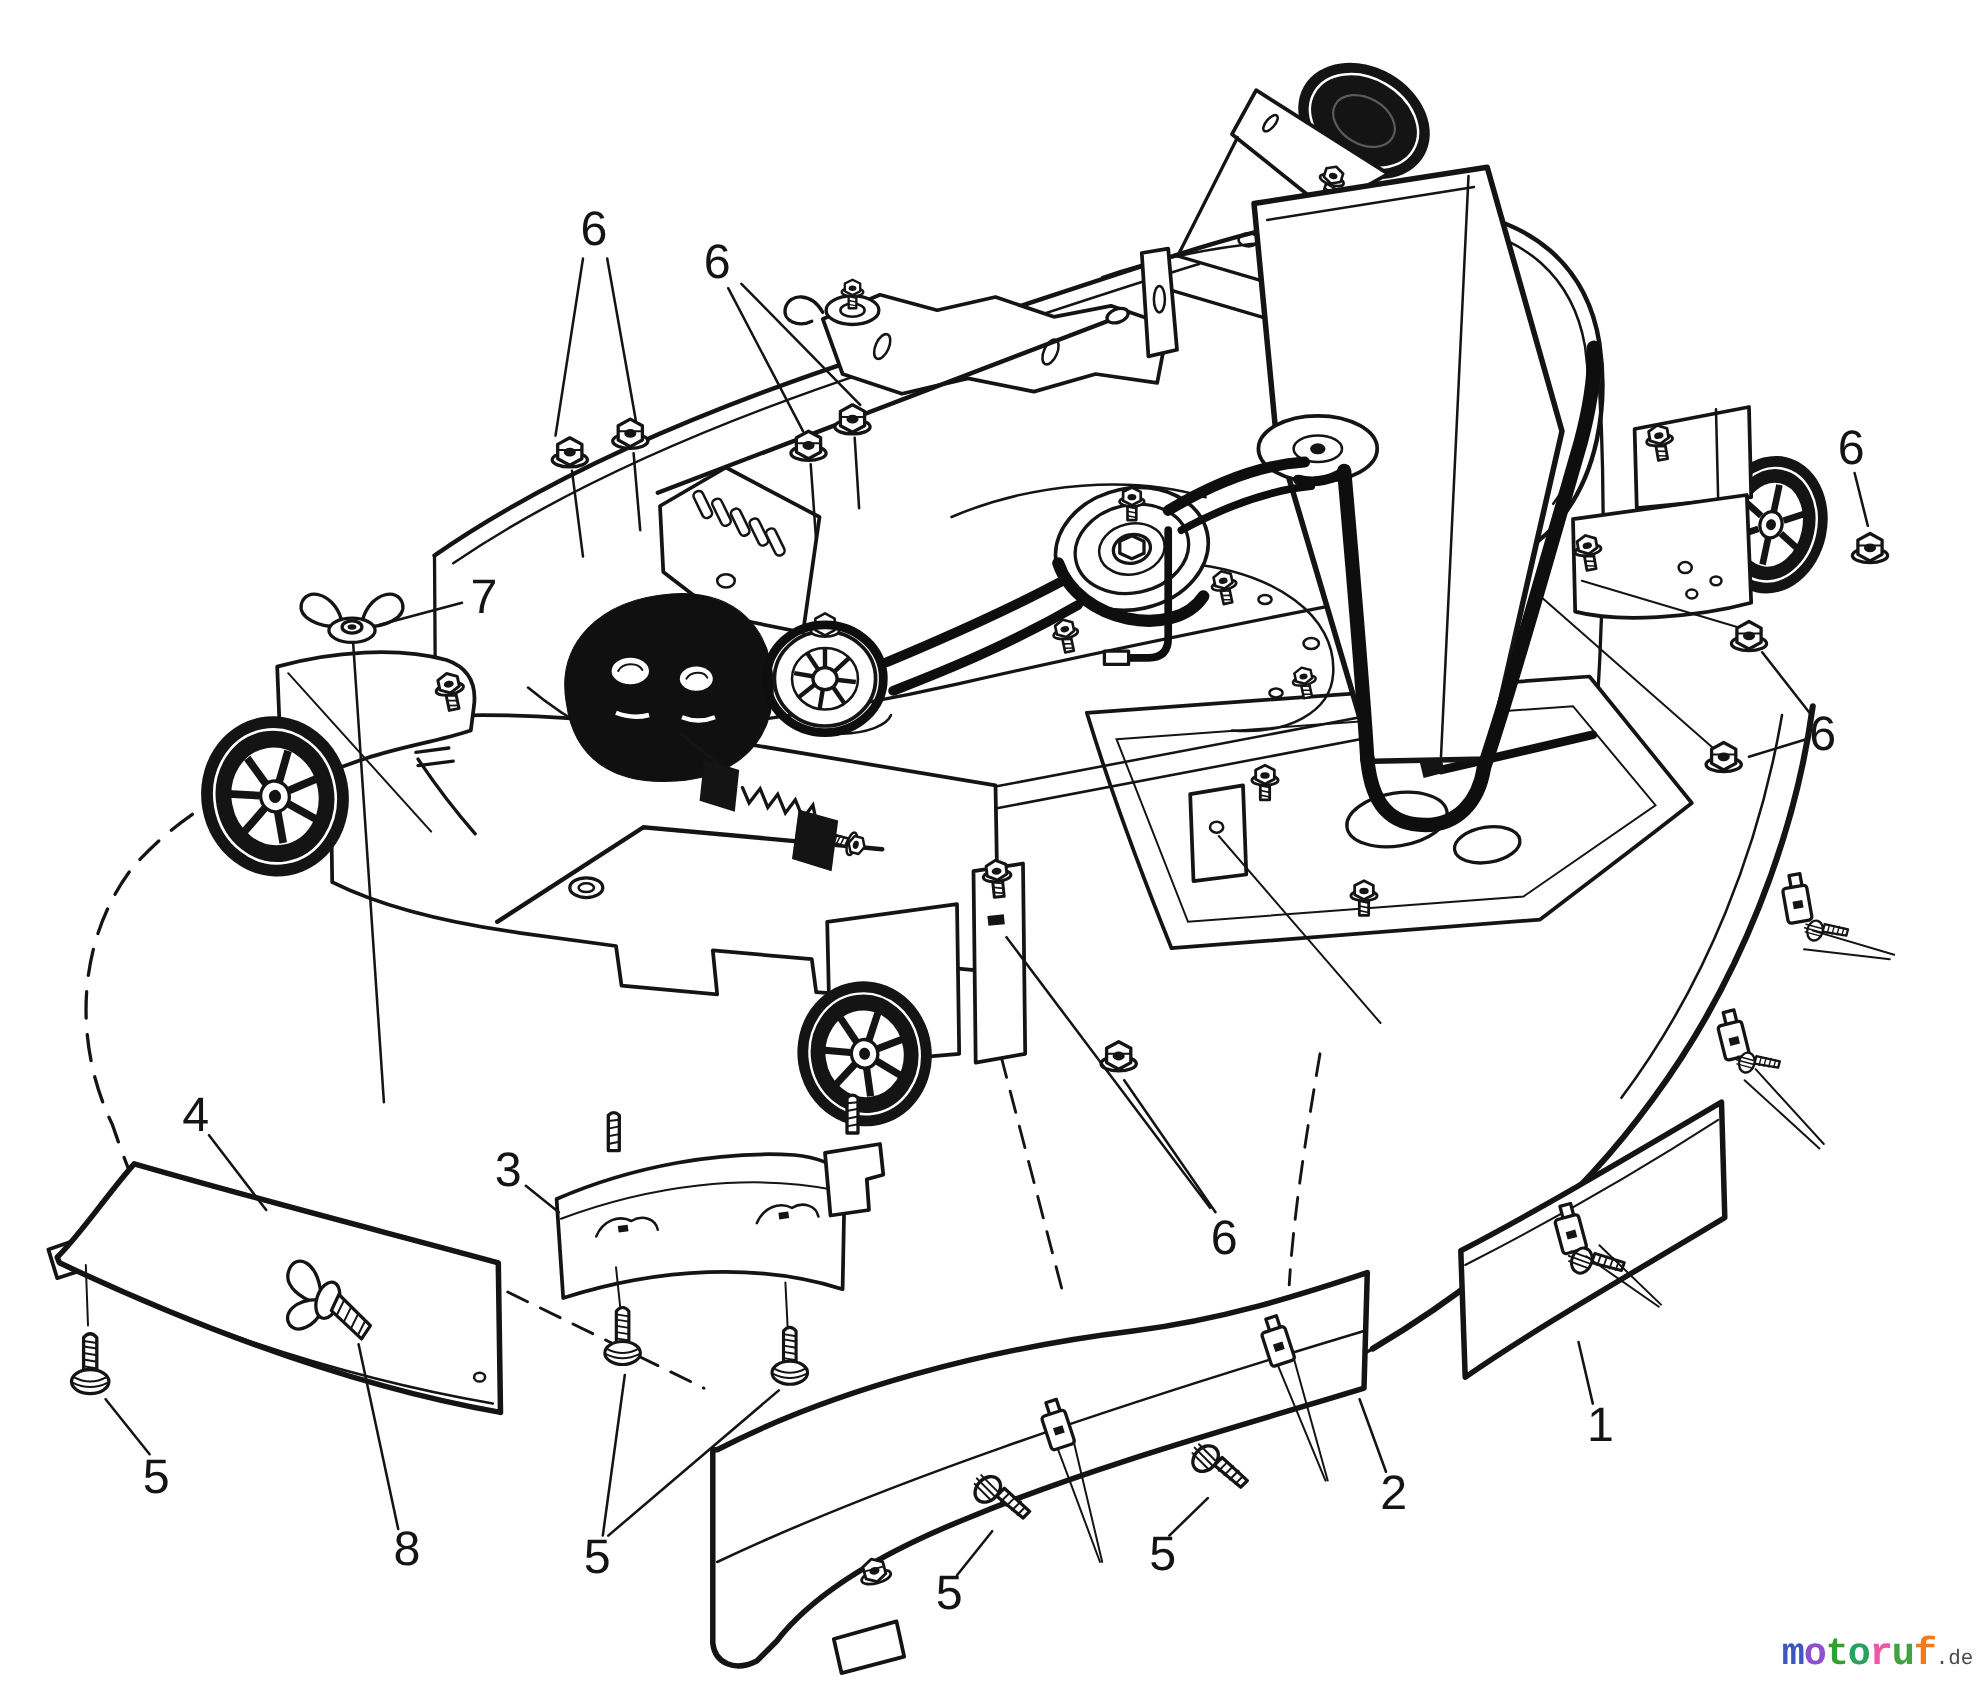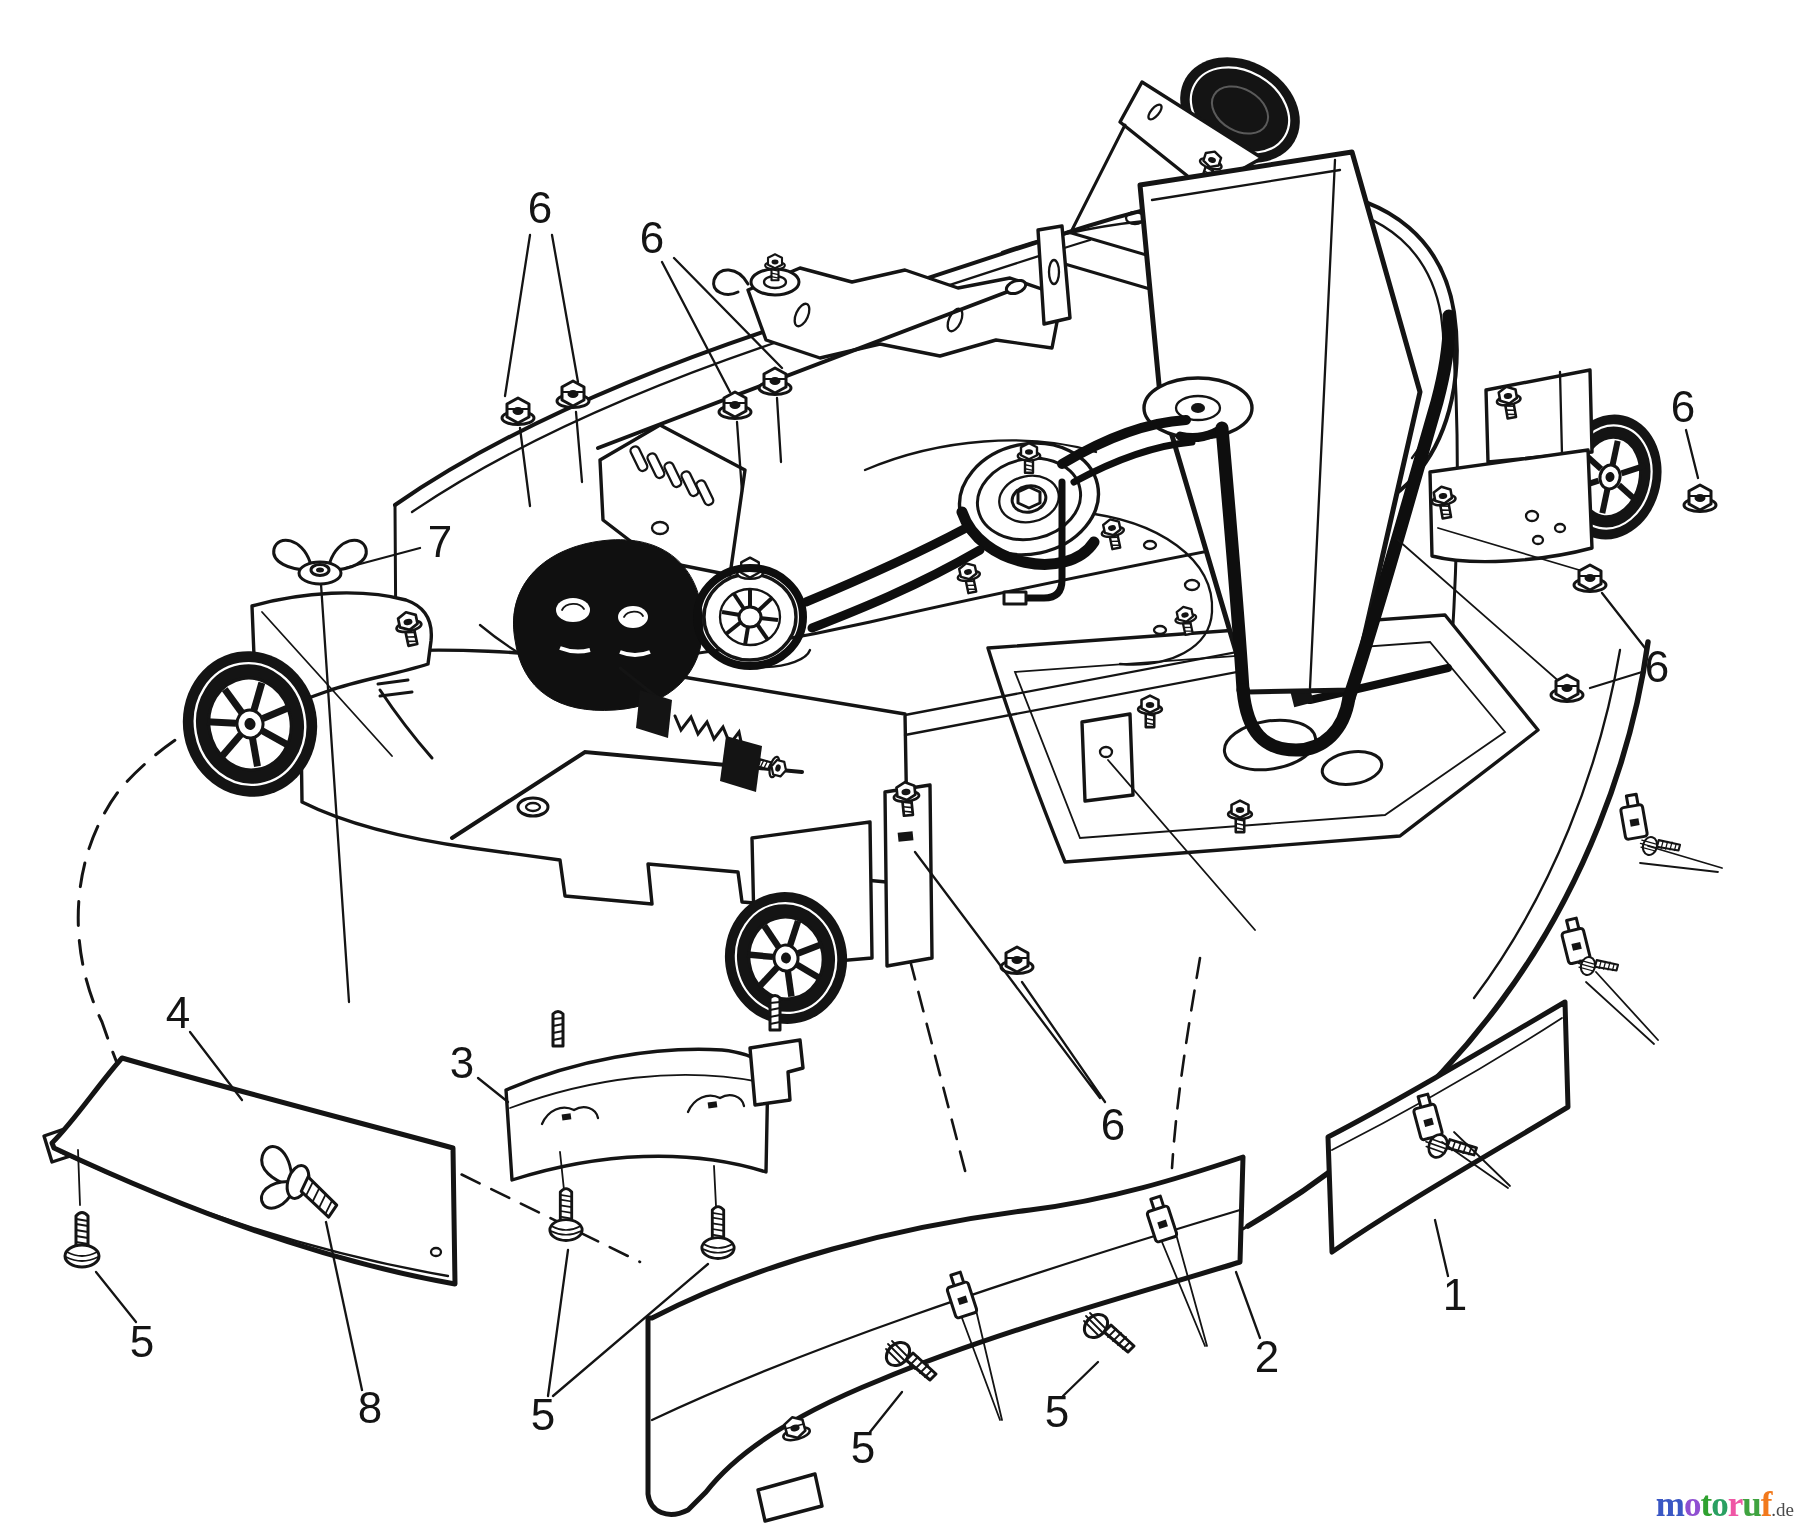--- a/index.html
+++ b/index.html
@@ -15,21 +15,21 @@
   .fh{fill:#ffffff;stroke:#141414;stroke-width:5;stroke-linejoin:round;}
   .dk{fill:#141414;stroke:none;}
   .tl{fill:none;stroke:#141414;stroke-width:1.8;stroke-linecap:round;}
   .ld{fill:none;stroke:#141414;stroke-width:2.3;stroke-linecap:round;}
   .sw{fill:#ffffff;stroke:#141414;stroke-width:3;stroke-linejoin:round;}
   .dsh{fill:none;stroke:#141414;stroke-width:3;stroke-dasharray:24 15;stroke-linecap:round;}
   .dsh2{fill:none;stroke:#141414;stroke-width:2.6;stroke-dasharray:20 13;stroke-linecap:round;}
   .belt{fill:none;stroke:#0e0e0e;stroke-linecap:round;}
   .co{font-family:"Liberation Sans",sans-serif;font-size:44px;fill:#141414;text-anchor:middle;}
   
-  .watermark{position:absolute;right:6px;bottom:8px;font-family:Liberation Serif, serif;
+  .watermark{position:absolute;right:6px;bottom:8px;font-family:Liberation Mono, monospace;
              font-size:35px;font-weight:700;letter-spacing:-1px;line-height:1;user-select:none;}
   .watermark .wsuf{font-size:19px;font-weight:400;letter-spacing:0;}
 </style>
 </head>
 <body>
 
 <div class="stage">
 <svg width="1800" height="1530" viewBox="0 0 1800 1530">
 
 <defs>

